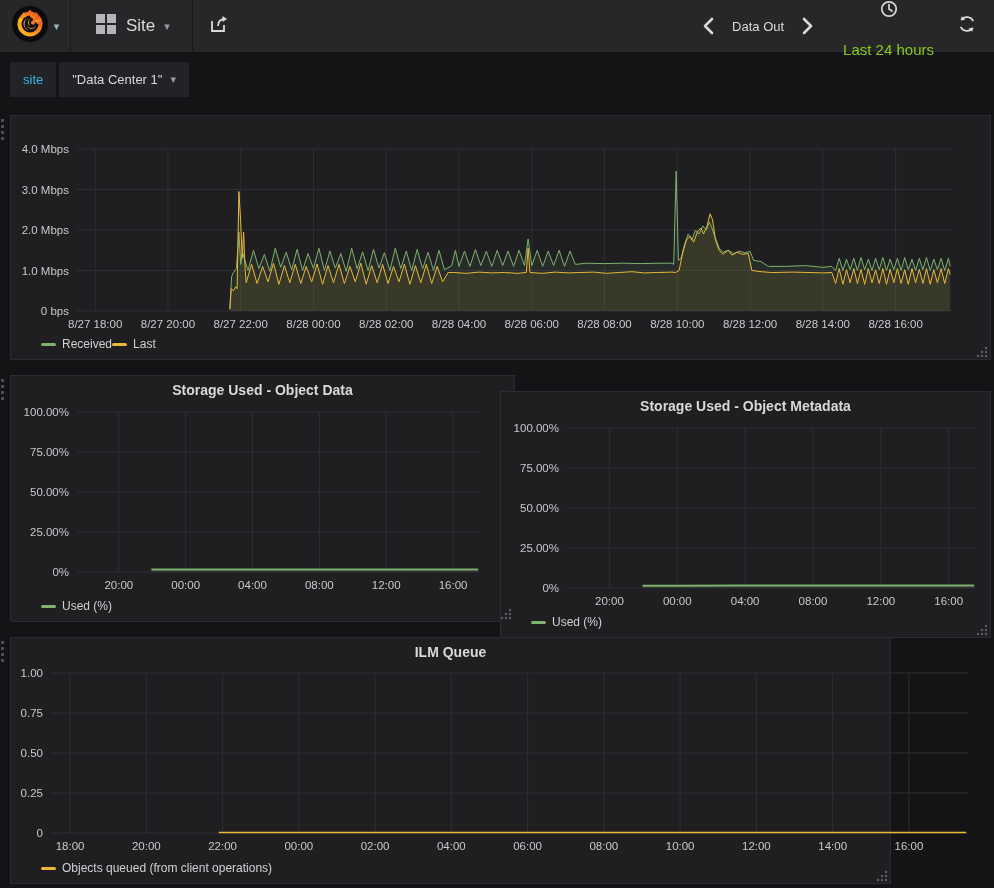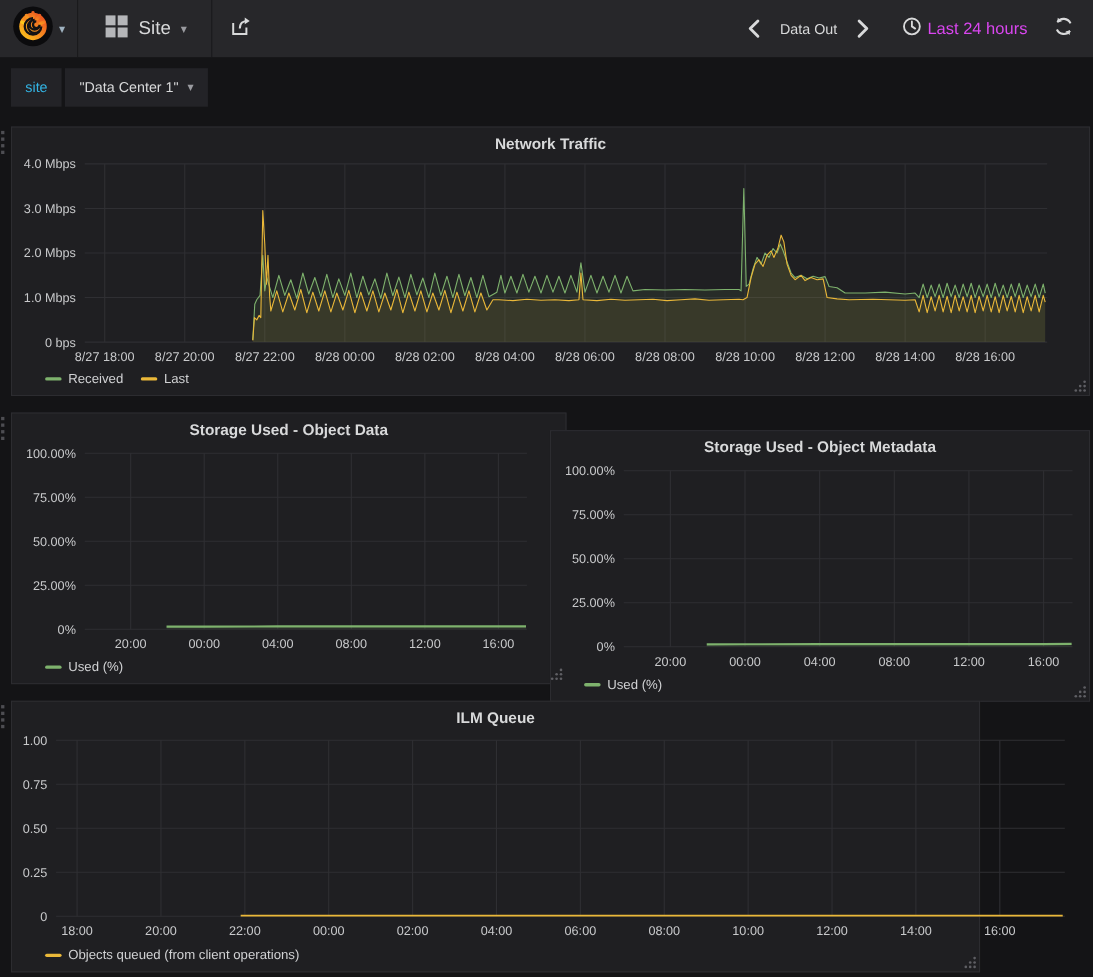--- a/index.html
+++ b/index.html
@@ -9,34 +9,34 @@
   .navbar { position:absolute; left:0; top:0; width:994px; height:52px; background:#27272a; display:flex; align-items:center; }
   .nav-sep { width:1px; height:52px; background:#1a1a1c; }
   .logo-btn { width:70px; height:52px; display:flex; align-items:center; justify-content:center; gap:5px; cursor:pointer; }
   .dash-btn { height:52px; display:flex; align-items:center; gap:9px; padding:0 22px 0 24px; cursor:pointer; }
   .dash-title { color:#d8d9da; font-size:17px; }
   .caret { color:#9a9ba0; font-size:11px; }
   .share-btn { height:52px; display:flex; align-items:center; padding:0 16px; cursor:pointer; }
   .nav-right { margin-left:auto; display:flex; align-items:center; height:52px; }
   .nav-chev { padding:0 12px; height:52px; display:flex; align-items:center; cursor:pointer; }
   .zoom-out { color:#d8d9da; font-size:13px; padding:0 6px; cursor:pointer; }
-  .time-btn { display:flex; align-items:center; gap:5px; color:#d946ef; font-size:15px; padding:0 14px 0 18px; height:52px; cursor:pointer; }
+  .time-btn { display:flex; align-items:center; gap:20px; color:#84cc16; font-size:15px; padding:0 14px 0 18px; height:52px; cursor:pointer;flex-direction:column; }
   .refresh-btn { padding:0 18px 0 10px; height:52px; display:flex; align-items:center; cursor:pointer; }
 
   
   .submenu { position:absolute; left:10px; top:62px; display:flex; gap:3px; }
   .sub-label { background:#232327; height:35px; display:flex; align-items:center; padding:0 13px; color:#33b5e5; font-size:13px; }
   .sub-value { background:#232327; height:35px; display:flex; align-items:center; gap:8px; padding:0 13px; color:#d8d9da; font-size:13px; cursor:pointer; }
 
   
   .panel { position:absolute; background:#1f1f22; border:1px solid #2c2c30; }
   .panel-title { position:absolute; left:0; right:0; top:6px; text-align:center; font-size:14px; font-weight:700; color:#d8d9da; cursor:pointer; z-index:2; }
   svg.chart { position:absolute; left:0; top:0; }
   .tick { font-size:11.5px; fill:#c8c9cb; }
-  .legend { position:absolute; left:30px; bottom:8px; display:flex; gap:16px; align-items:center; z-index:2; }
+  .legend { position:absolute; left:30px; bottom:8px; display:flex; align-items:center; z-index:2; }
   .legend-item { display:flex; align-items:center; gap:6px; cursor:pointer; color:#d0d1d3; font-size:12px; }
   .swatch { display:inline-block; width:15px; height:3px; border-radius:2px; }
   .drag-handle { position:absolute; width:4px; display:flex; flex-direction:column; gap:3px; }
   .drag-handle i { width:3px; height:3px; background:#4d4d52; display:block; }
   .resize-handle { position:absolute; right:2px; bottom:2px; width:13px; height:13px; cursor:se-resize; z-index:3; }
 </style>
 </head>
 <body>
 
 <div class="navbar">
@@ -137,21 +137,20 @@
     <i></i>
   </div>
 <div class="drag-handle" style="left:1px; top:641px;">
     <i></i>
     <i></i>
     <i></i>
     <i></i>
   </div>
 
 <div class="panel" style="left:10px; top:115px; width:981px; height:245px;">
-  <div class="panel-title">Network Traffic</div>
   <svg class="chart" width="981" height="245">
       <line x1="84.1912681912682" y1="33" x2="84.1912681912682" y2="195" stroke="#2f2f33" stroke-width="1"></line>
       <line x1="156.95634095634097" y1="33" x2="156.95634095634097" y2="195" stroke="#2f2f33" stroke-width="1"></line>
       <line x1="229.72141372141374" y1="33" x2="229.72141372141374" y2="195" stroke="#2f2f33" stroke-width="1"></line>
       <line x1="302.4864864864865" y1="33" x2="302.4864864864865" y2="195" stroke="#2f2f33" stroke-width="1"></line>
       <line x1="375.2515592515593" y1="33" x2="375.2515592515593" y2="195" stroke="#2f2f33" stroke-width="1"></line>
       <line x1="448.01663201663206" y1="33" x2="448.01663201663206" y2="195" stroke="#2f2f33" stroke-width="1"></line>
       <line x1="520.7817047817048" y1="33" x2="520.7817047817048" y2="195" stroke="#2f2f33" stroke-width="1"></line>
       <line x1="593.5467775467775" y1="33" x2="593.5467775467775" y2="195" stroke="#2f2f33" stroke-width="1"></line>
       <line x1="666.3118503118503" y1="33" x2="666.3118503118503" y2="195" stroke="#2f2f33" stroke-width="1"></line>

